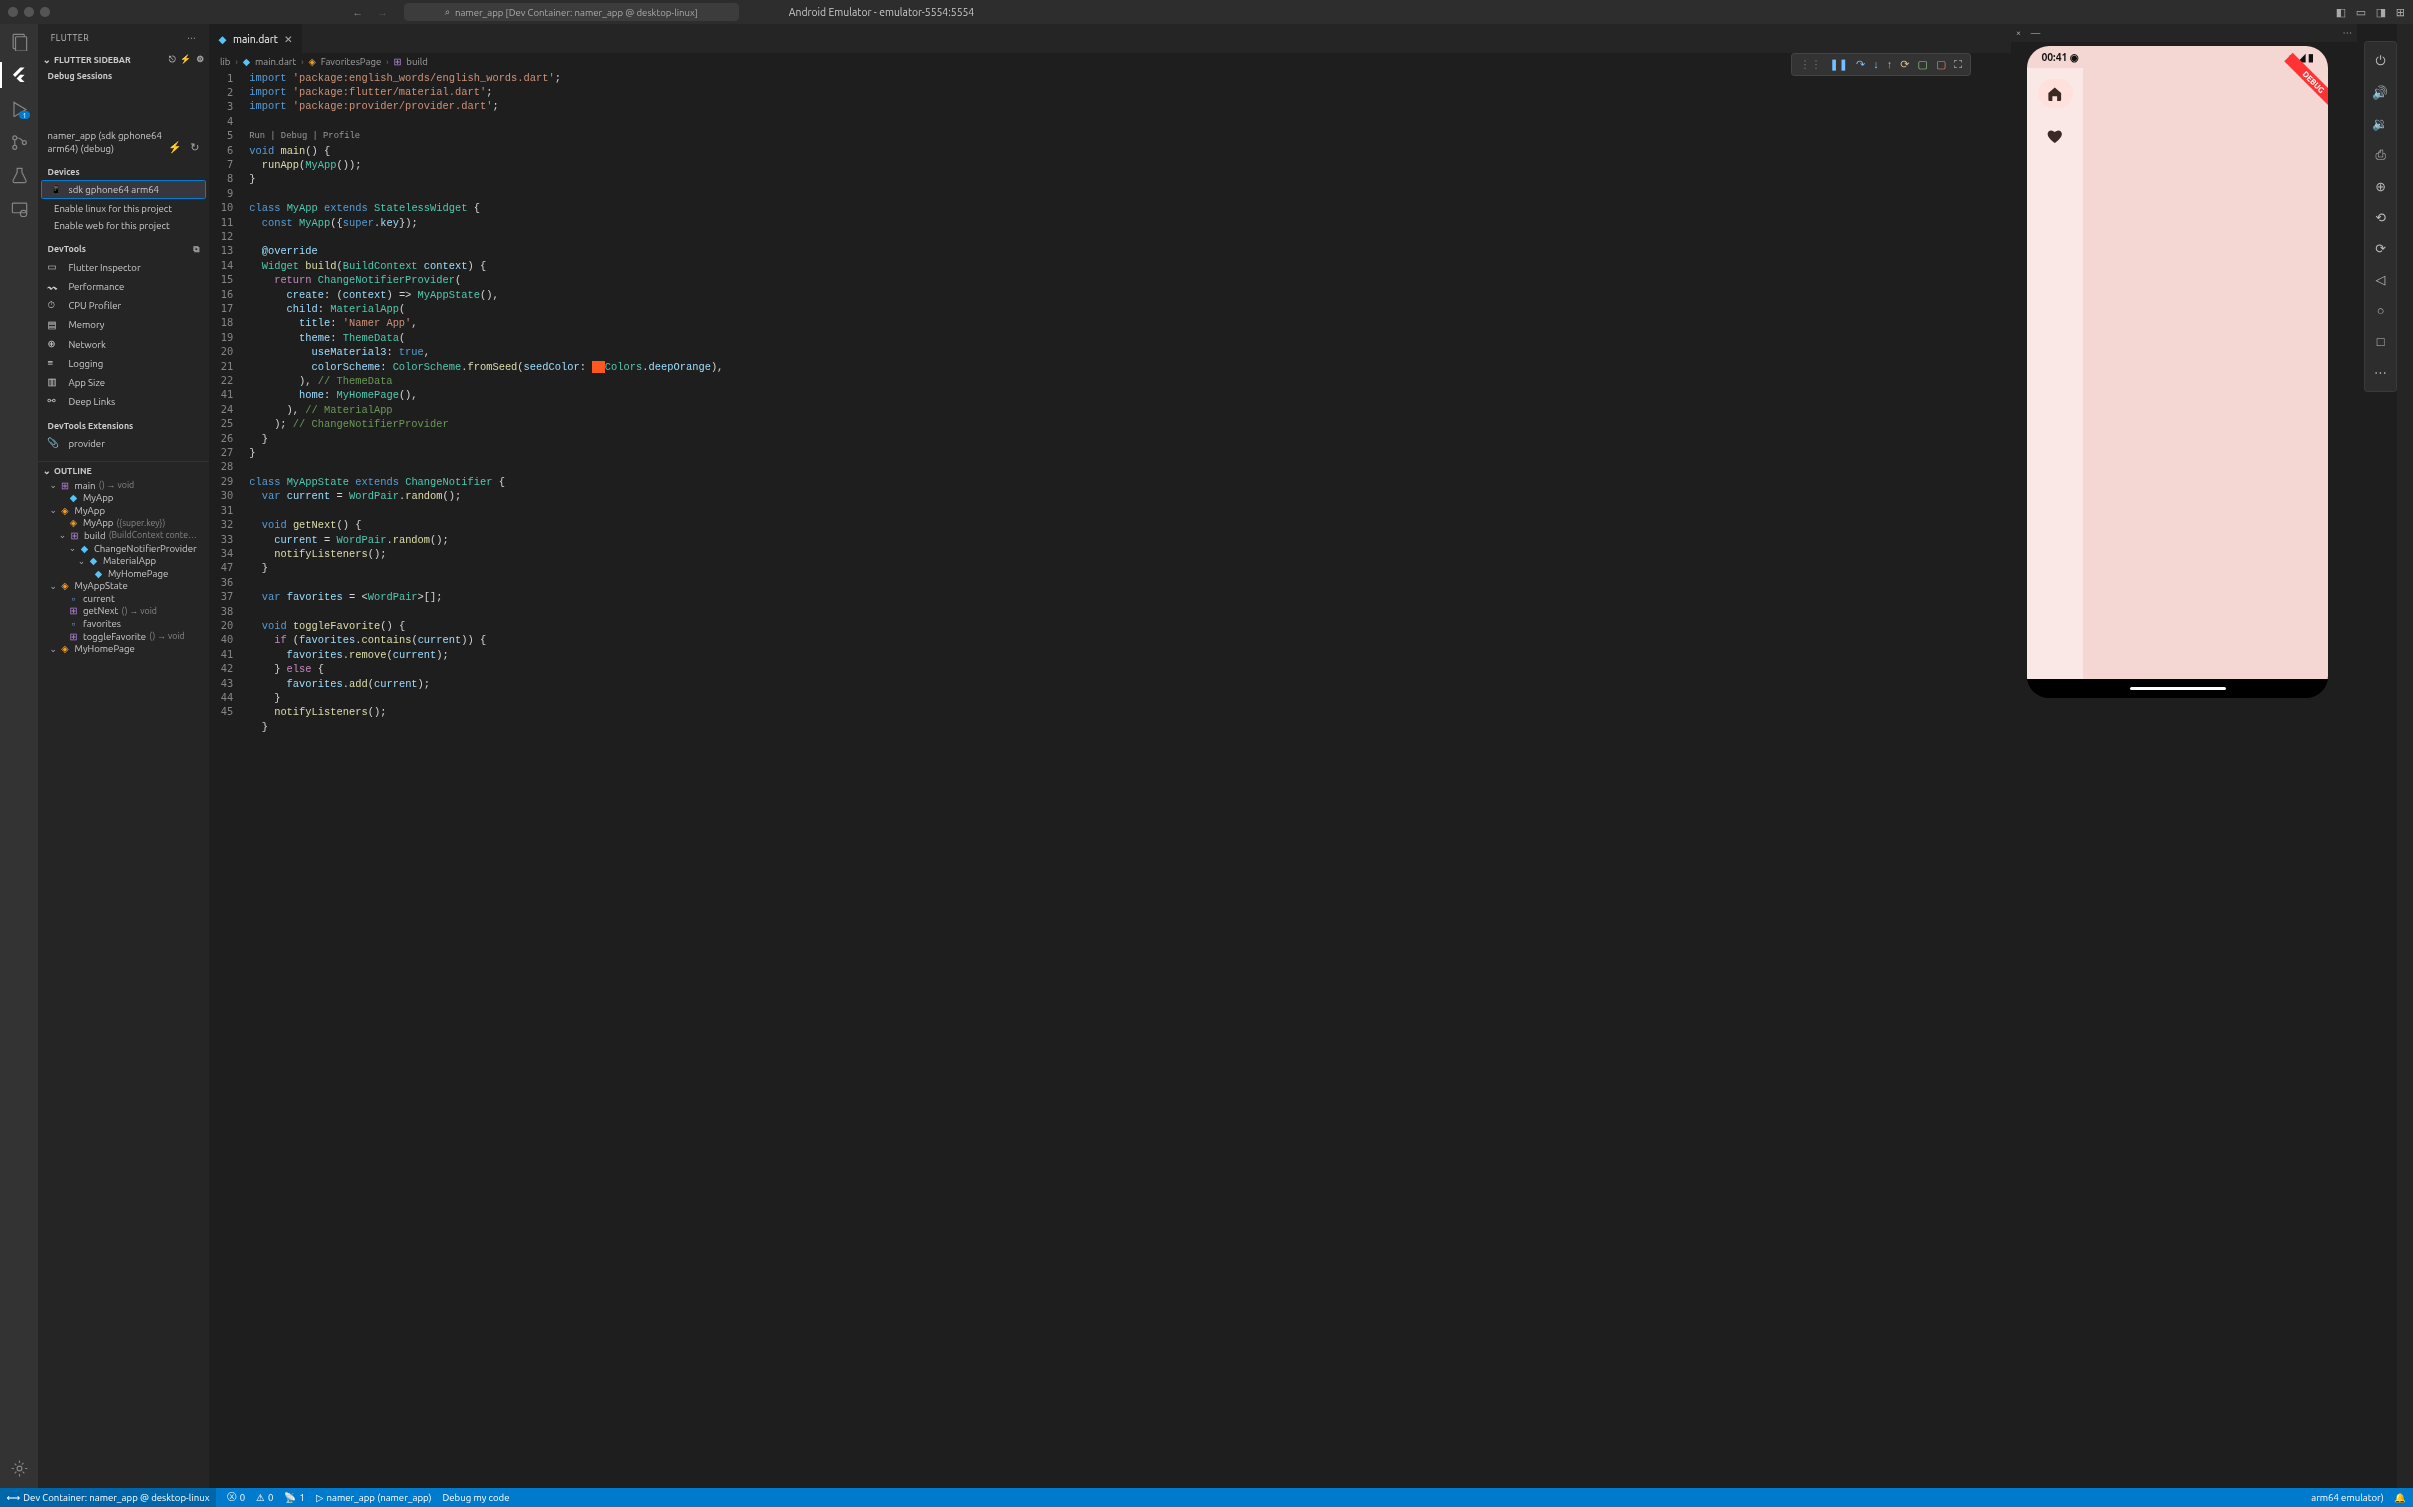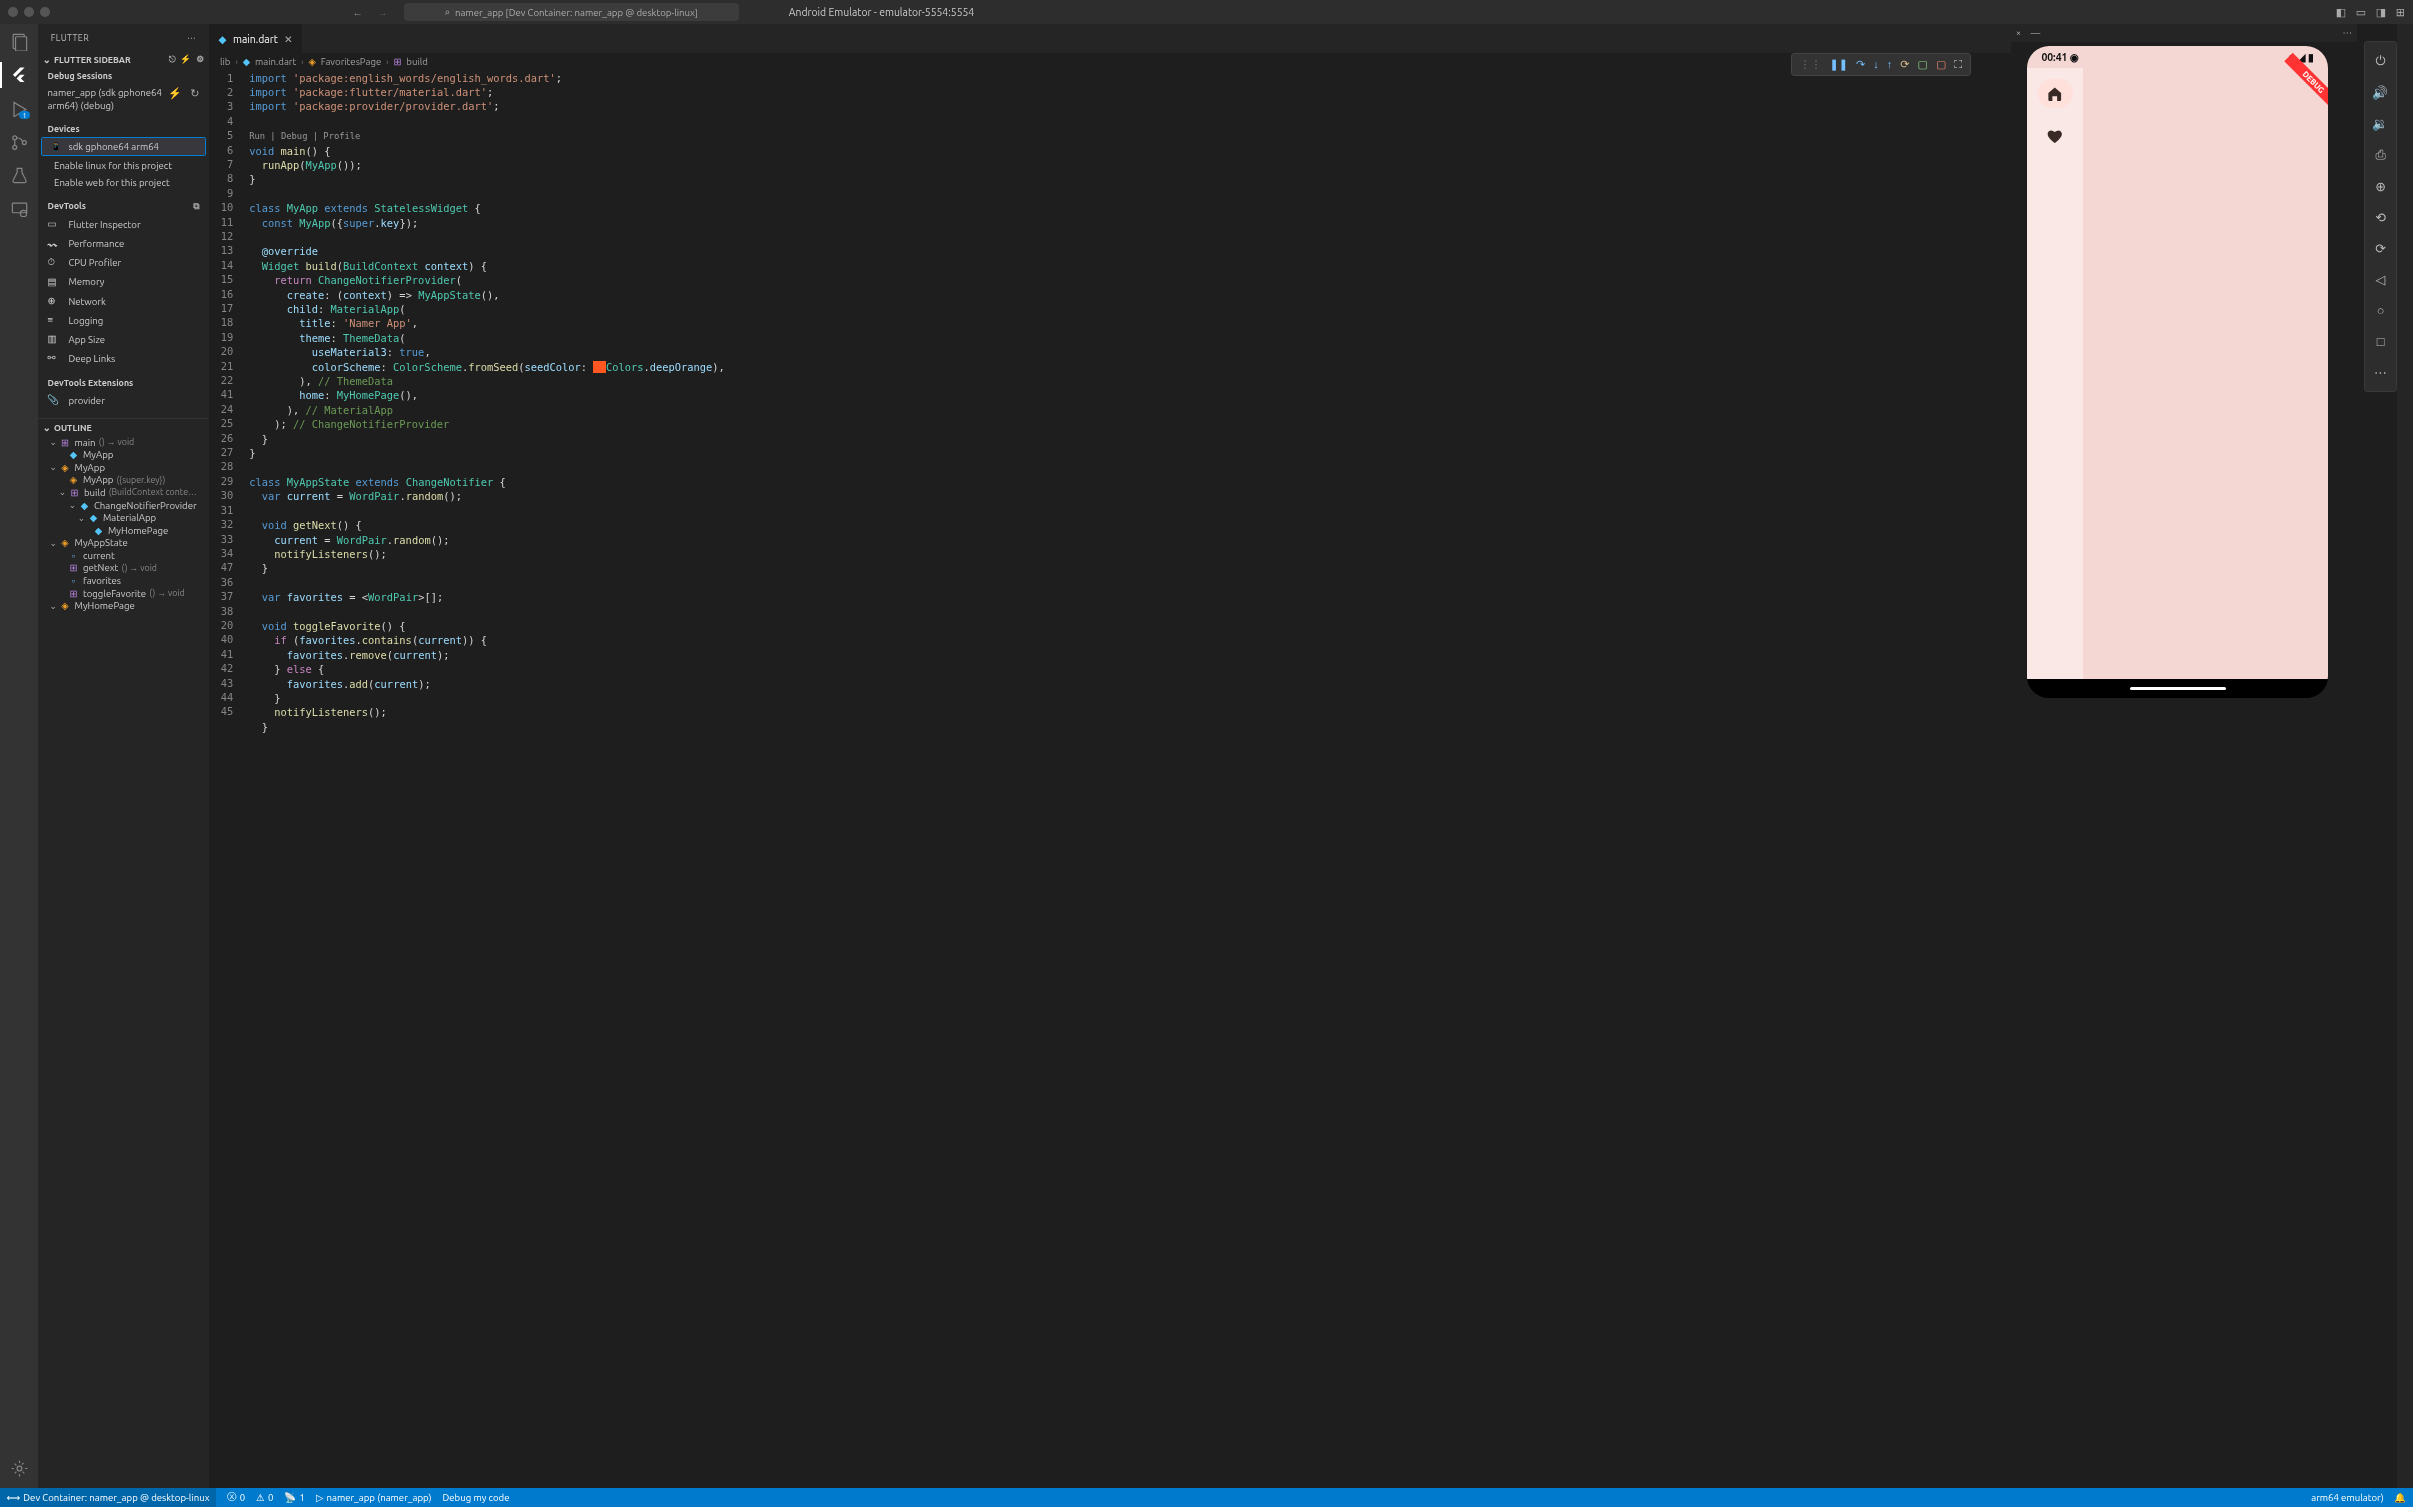--- a/index.html
+++ b/index.html
@@ -59,21 +59,21 @@
   width:171px; background:#252526;
   display:flex; flex-direction:column;
   font-size:9.6px;
 }
 .sidebar-title { height:28px; display:flex; align-items:center; padding:0 12.8px; color:#bbbbbb; font-size:8.8px; letter-spacing:0.4px;}
 .sidebar-title .dots { margin-left:auto; }
 .section-header { display:flex; align-items:center; padding:2.4px 4.8px; color:#ccc; font-size:8.8px; font-weight:600;}
 .section-header .actions { margin-left:auto; display:flex; gap:4.8px; color:#aaa;}
 .chevron { margin-right:3.2px; font-size:9.6px; }
 .subtitle { color:#ccc; font-size:8.8px; padding:3.2px 9.6px; font-weight:600;}
-.debug-session { padding:1.6px 9.6px 1.6px 9.6px; line-height:1.4; display:flex; align-items:flex-start;}
+.debug-session { padding:1.6px 9.6px 1.6px 9.6px; line-height:1.4; display:flex; align-items:flex-end;margin-top:43px;}
 .debug-session-text { flex:1; }
 .debug-session-icons { display:flex; gap:8px; color:#aaa; font-size:11px;}
 .device-row { display:flex; align-items:center; padding:3.2px 8px; gap:6.4px;margin-left:8px;}
 .device-row.selected { background:#37373d; border:0.8px solid #007fd4; margin:0 3.2px; border-radius:1.6px;}
 .devtool-row { display:flex; align-items:center; padding:3.2px 9.6px; gap:8px;}
 .devtool-row svg, .devtool-row .icon { width:12.8px; height:12.8px; color:#ccc;}
 .outline-section {  overflow:hidden; font-size:9.6px;}
 .outline-row { display:flex; align-items:center; padding:0.8px 0; white-space:nowrap;}
 .outline-chevron { width:11px; text-align:center; color:#aaa; font-size:8.8px;}
 .outline-icon { width:12.8px; text-align:center; margin-right:3.2px;}
@@ -91,21 +91,21 @@
 .debug-toolbar {
   position:absolute; top:29px; right:40px;
   background:#333; border:0.8px solid #444; border-radius:3.2px;
   display:flex; gap:8px; padding:4px 8px; z-index:10;
 }
 .debug-toolbar span { color:#ccc; font-size:11px; }
 .breadcrumb { height:17.5px; display:flex; align-items:center; padding:0 11px; gap:4.8px; color:#a0a0a0; font-size:9.6px;}
 .breadcrumb .sep { color:#666; }
 .code-container { flex:1; display:flex; overflow:hidden; font-family:"SF Mono",Menlo,Consolas,monospace; font-size:10.4px; line-height:14.4px;}
 .gutter { width:37px; text-align:right; color:#858585; padding-right:12.8px; user-select:none;}
-.code-body { flex:1; white-space:pre; color:#d4d4d4; padding-left:3.2px;}
+.code-body { flex:1; white-space:pre; color:#d4d4d4; padding-left:3.2px;font-family:Liberation Mono, monospace;}
 .c-key { color:#569cd6; }
 .c-str { color:#ce9178; }
 .c-type { color:#4ec9b0; }
 .c-func { color:#dcdcaa; }
 .c-comm { color:#6a9955; }
 .c-var { color:#9cdcfe; }
 .c-purple { color:#c586c0; }
 .codelens { color:#999999; font-size:8.8px; }
 
 

